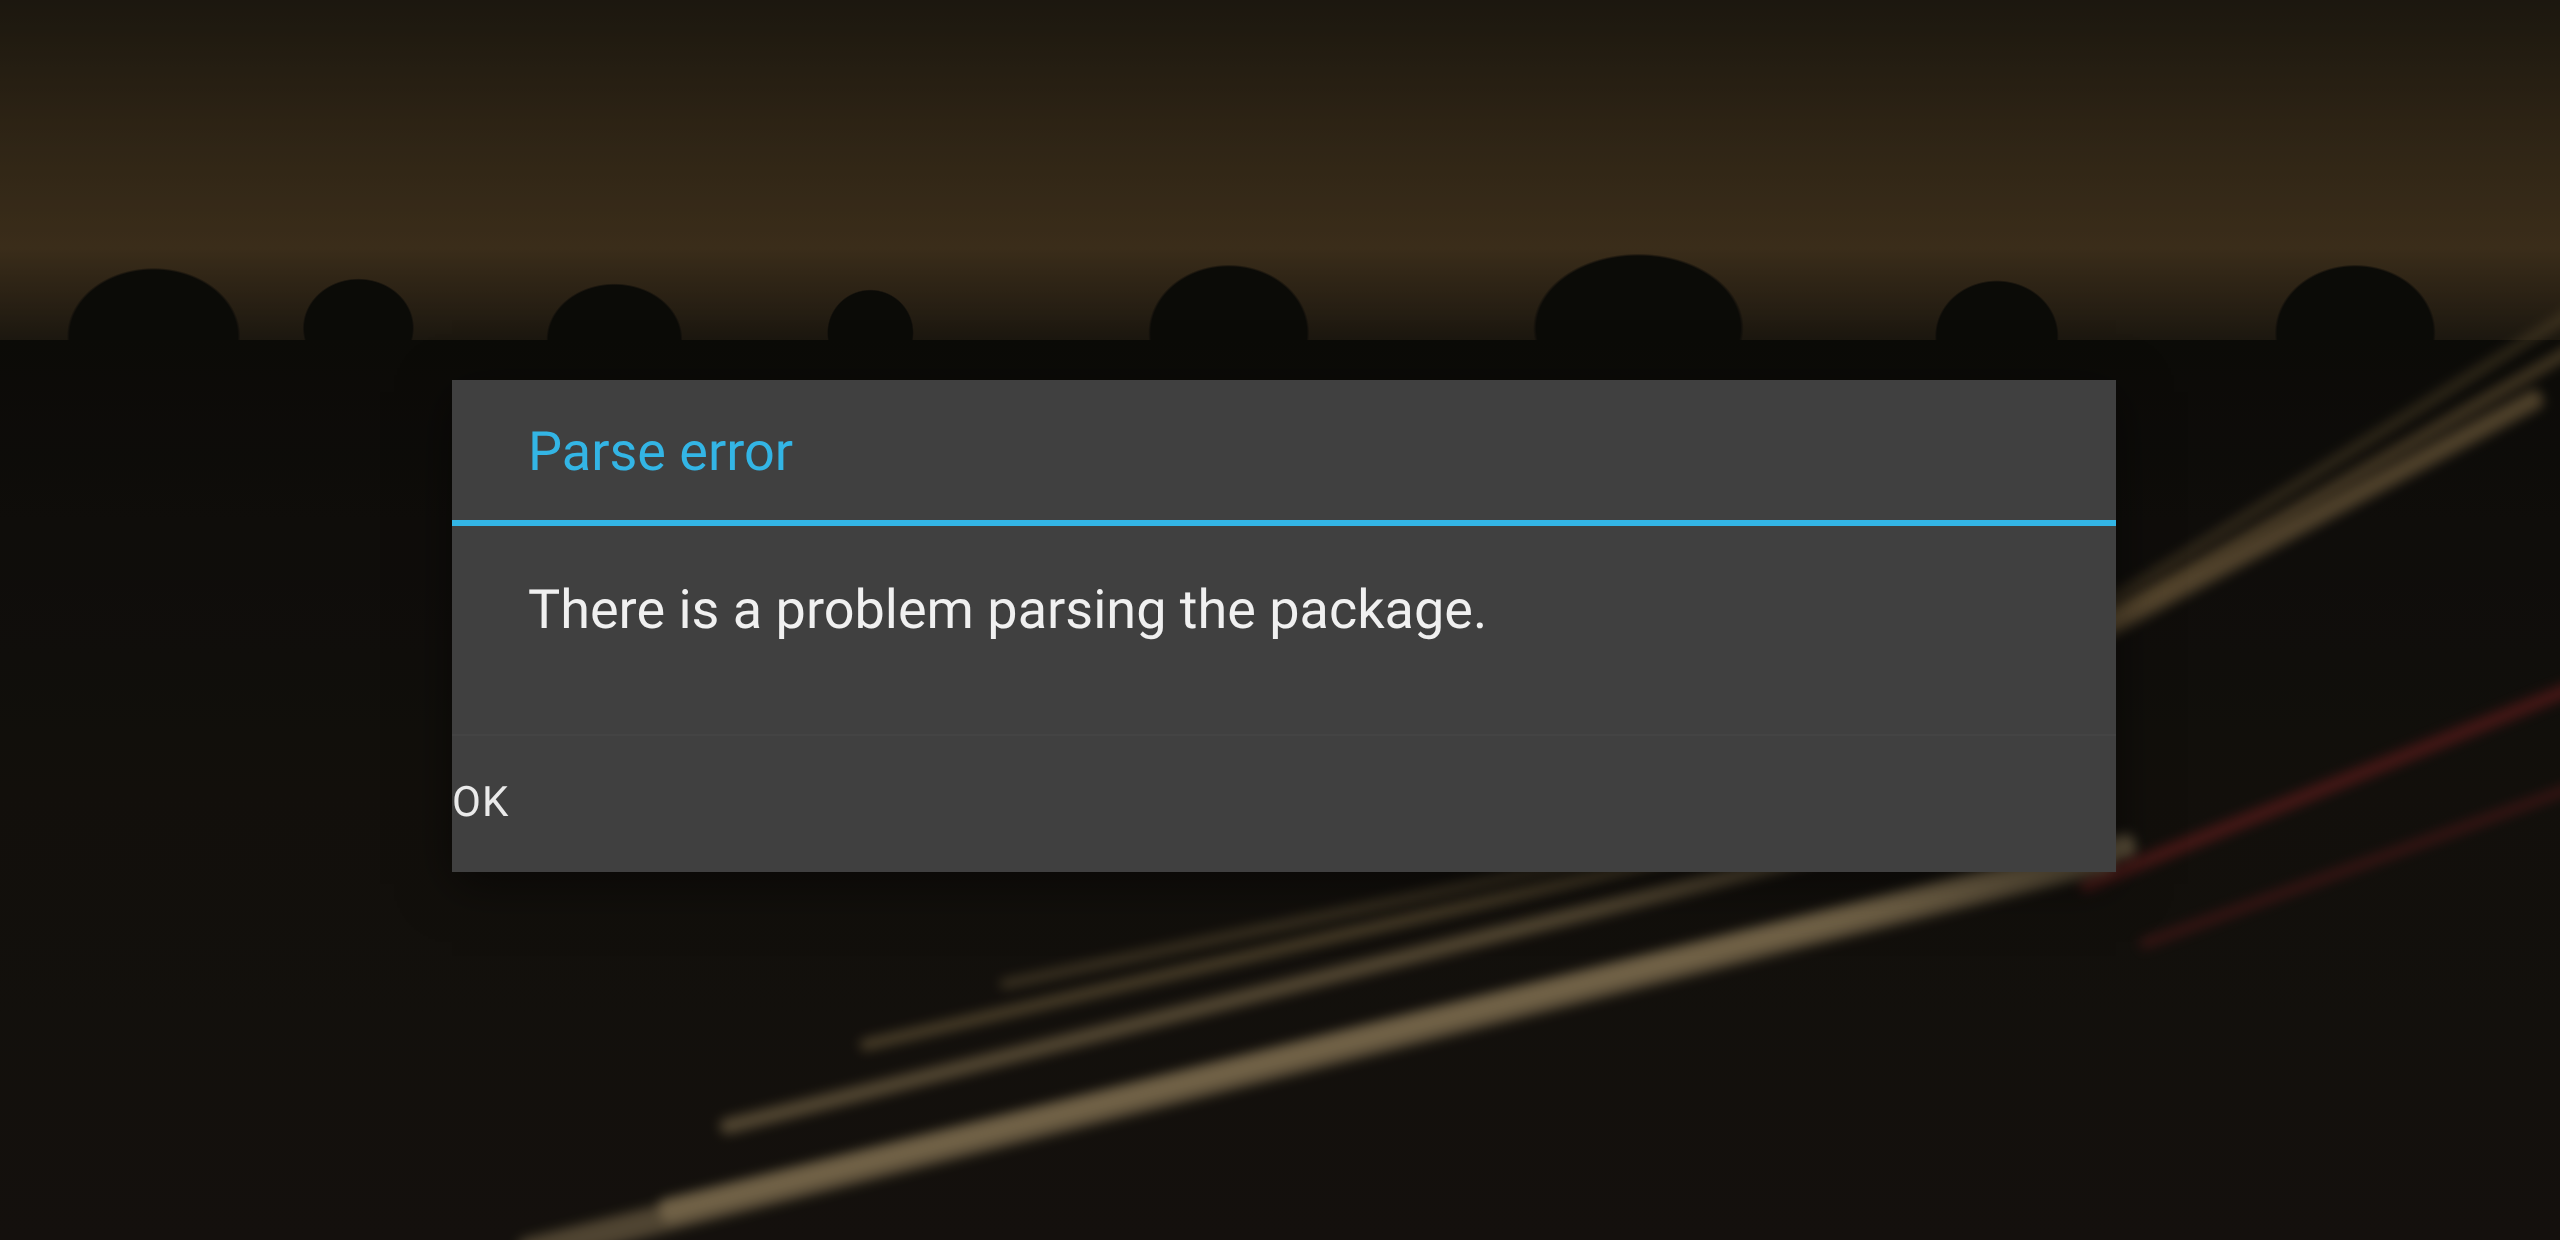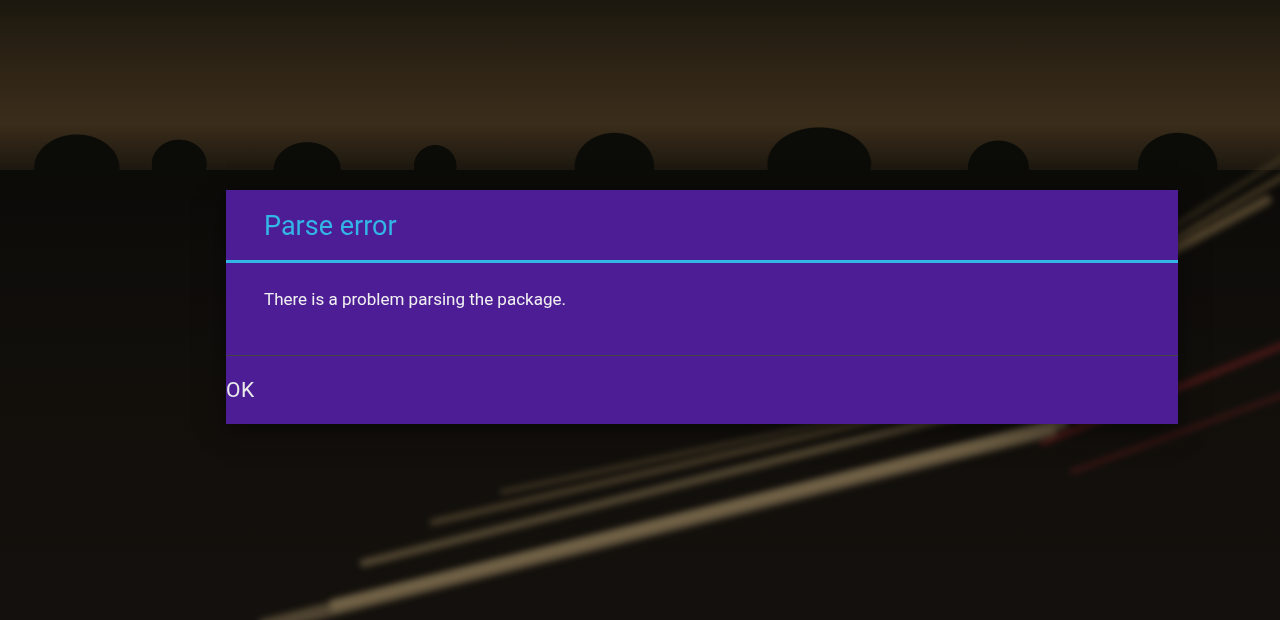--- a/index.html
+++ b/index.html
@@ -73,37 +73,37 @@
     .dim-overlay {
       position: absolute;
       inset: 0;
       background: rgba(0,0,0,0.35);
     }
 
     .dialog {
       position: absolute;
       left: 226px;
       top: 190px;
-      width: 952px;
-      background: #4c1d95;
+      width: 832px;
+      background: #404040;
       box-shadow: 0 6px 24px rgba(0,0,0,0.5);
     }
     .dialog-title {
       color: #33b5e5;
       font-size: 27px;
       font-weight: 400;
       padding: 20px 38px 18px;
     }
     .title-divider {
       height: 3px;
       background: #33b5e5;
     }
     .dialog-message {
       color: #f0f0f0;
-      font-size: 17px;
+      font-size: 27px;
       font-weight: 400;
       padding: 26px 38px 46px;
     }
     .button-divider {
       height: 1px;
       background: #444;
     }
     .dialog-button-row {
       display: flex;
     }

